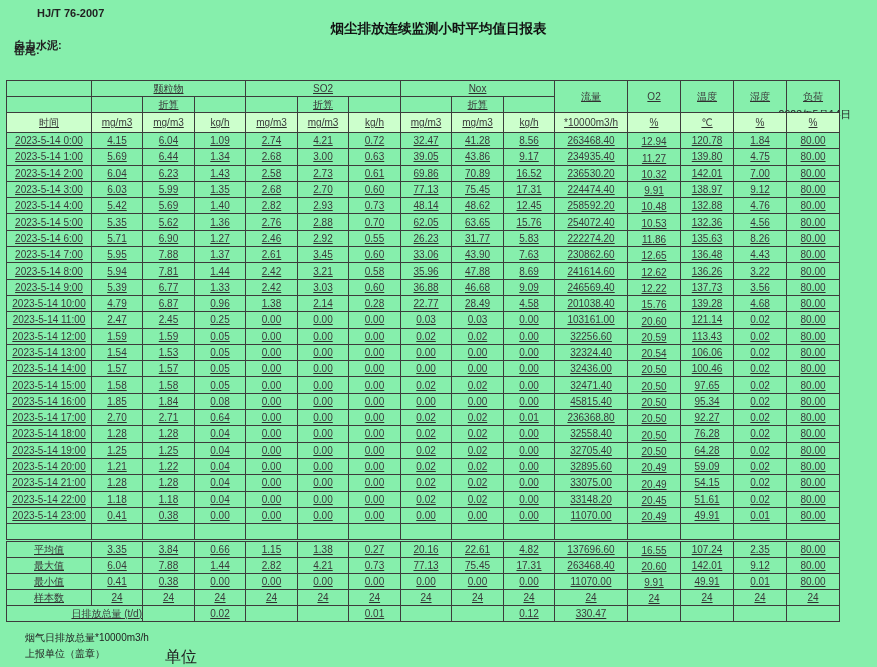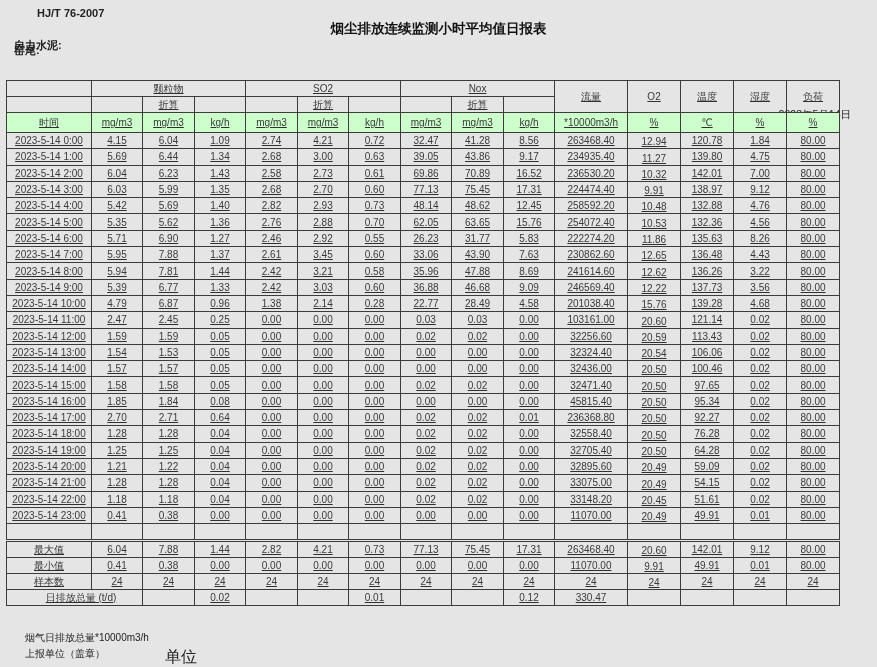--- a/index.html
+++ b/index.html
@@ -1,36 +1,36 @@
 <!DOCTYPE html>
 <html><head>
 <meta charset="utf-8">
 <style>
   html,body{margin:0;padding:0;background:#fff;}
-  .page{position:relative;width:877px;height:667px;background:#e5e5e5;overflow:hidden;
+  .page{position:relative;width:877px;height:667px;background:#86efac;overflow:hidden;
         font-family:"Liberation Sans","DejaVu Sans",sans-serif;color:#303030;}
   .std{position:absolute;left:37px;top:7px;font-size:11px;font-weight:bold;color:#222;}
   .title{position:absolute;left:0;top:20px;width:877px;text-align:center;
          font-size:13.5px;font-weight:bold;color:#111;}
   .org1{position:absolute;left:14px;top:38px;font-size:11px;font-weight:bold;color:#222;}
   .org2{position:absolute;left:14px;top:43px;font-size:11px;font-weight:bold;color:#222;}
   .date{position:absolute;right:26px;top:64px;font-size:10.5px;color:#222;margin-top:44px;}
   table.tbl{position:absolute;left:6px;border-collapse:collapse;table-layout:fixed;width:833px;text-decoration:underline;}
   table.main{top:80px;}
   table.summary{top:541px;}
   .tbl td{border:1px solid #3c3c3c;font-size:10px;text-align:center;padding:0;
           overflow:hidden;white-space:nowrap;color:#3a3a3a;}
   thead tr{height:16px;}
   tr.units{height:20px;}
   tr.units td{background:#ccffcc;}
   table.main tbody tr{height:16.3px;}
   table.summary tbody tr{height:16px;}
   tr.spacer{height:11px;}
   td.o2low{vertical-align:bottom;padding-bottom:1px;}
-  td.lbl-left{text-align:center;padding-left:13px;}
+  td.lbl-left{text-align:right;padding-left:13px;}
   .f1{position:absolute;left:25px;top:631px;font-size:10px;color:#222;}
   .f2{position:absolute;left:25px;top:647px;font-size:10px;color:#222;}
   .f3{position:absolute;left:165px;top:647px;font-size:16px;color:#222;}
 </style>
 </head>
 <body>
 
 <div class="page">
 
   <div class="std">HJ/T 76-2007</div>
@@ -541,20 +541,37 @@
       <col style="width:52px">
         <col style="width:51px">
         <col style="width:73px">
         <col style="width:53px">
       <col style="width:53px">
         <col style="width:53px">
         <col style="width:53px">
     </colgroup>
     <tbody>
         <tr>
+          <td>平均值</td>
+          <td>3.35</td>
+          <td>3.84</td>
+          <td>0.66</td>
+          <td>1.15</td>
+          <td>1.38</td>
+          <td>0.27</td>
+          <td>20.16</td>
+          <td>22.61</td>
+          <td>4.82</td>
+          <td>137696.60</td>
+          <td class="o2low">16.55</td>
+          <td>107.24</td>
+          <td>2.35</td>
+          <td>80.00</td>
+        </tr>
+        <tr>
           <td>最大值</td>
           <td>6.04</td>
           <td>7.88</td>
           <td>1.44</td>
           <td>2.82</td>
           <td>4.21</td>
           <td>0.73</td>
           <td>77.13</td>
           <td>75.45</td>
           <td>17.31</td>

